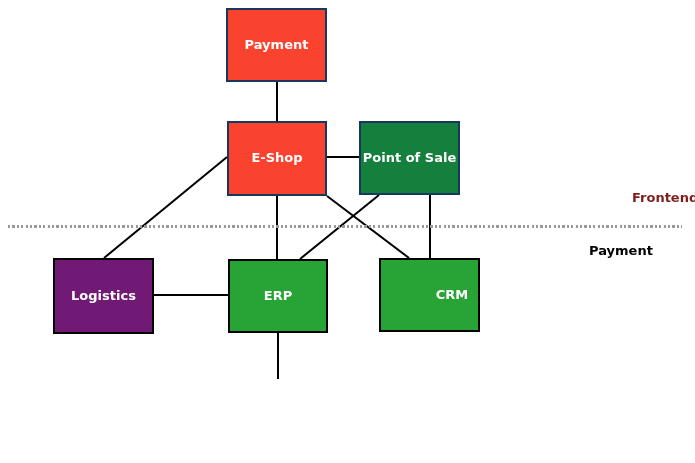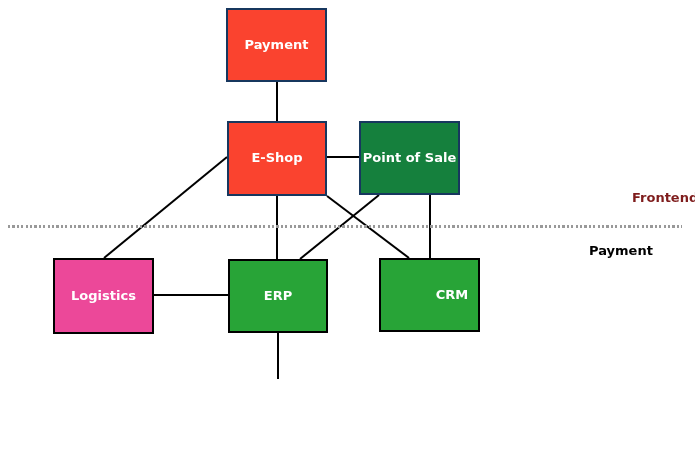--- a/index.html
+++ b/index.html
@@ -94,21 +94,21 @@
   <div class="nodes-layer">
       <div class="node" style="left: 226px; top: 8px; width: 101px; height: 74px; background: rgb(250, 67, 47); border-color: rgb(23, 55, 94);">
         <span style="color: rgb(255, 255, 255);">Payment</span>
       </div>
       <div class="node" style="left: 227px; top: 121px; width: 100px; height: 75px; background: rgb(250, 67, 47); border-color: rgb(23, 55, 94);">
         <span style="color: rgb(255, 255, 255);">E-Shop</span>
       </div>
       <div class="node" style="left: 359px; top: 121px; width: 101px; height: 74px; background: #15803d; border-color: rgb(23, 55, 94);">
         <span style="color: rgb(255, 255, 255);">Point of Sale</span>
       </div>
-      <div class="node" style="left: 53px; top: 258px; width: 101px; height: 76px; background: #ec4899; border-color: rgb(0, 0, 0);">
+      <div class="node" style="left: 53px; top: 258px; width: 101px; height: 76px; background: #701a75; border-color: rgb(0, 0, 0);">
         <span style="color: rgb(255, 255, 255);">Logistics</span>
       </div>
       <div class="node" style="left: 228px; top: 259px; width: 100px; height: 74px; background: rgb(40, 164, 55); border-color: rgb(0, 0, 0);">
         <span style="color: rgb(255, 255, 255);">ERP</span>
       </div>
       <div class="node" style="left: 379px; top: 258px; width: 101px; height: 74px; background: rgb(40, 164, 55); border-color: rgb(0, 0, 0);">
         <span style="color: rgb(255, 255, 255); margin-left: 45px;">CRM</span>
       </div>
     </div>
 

